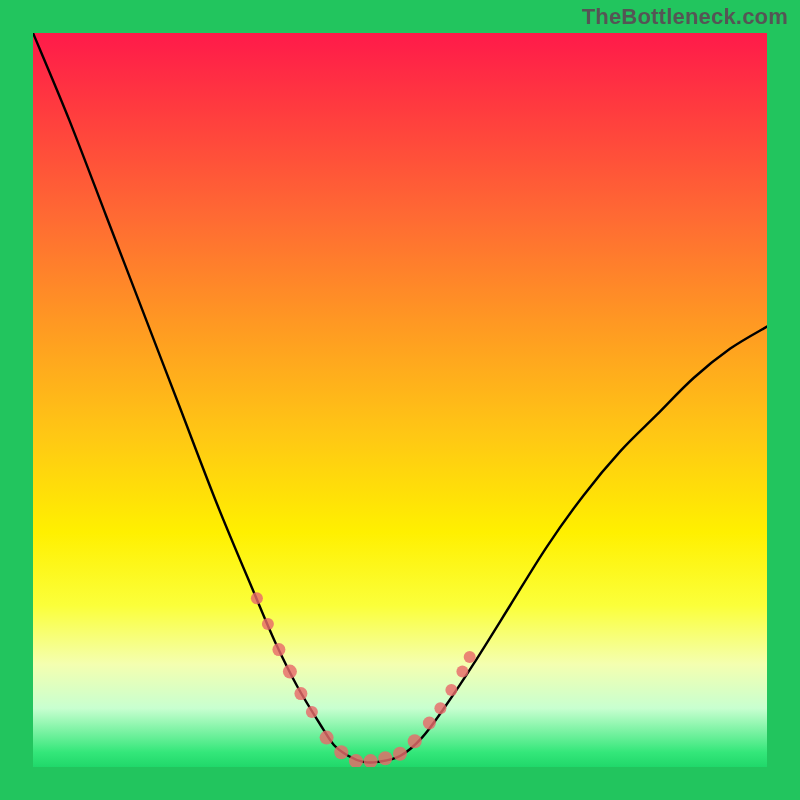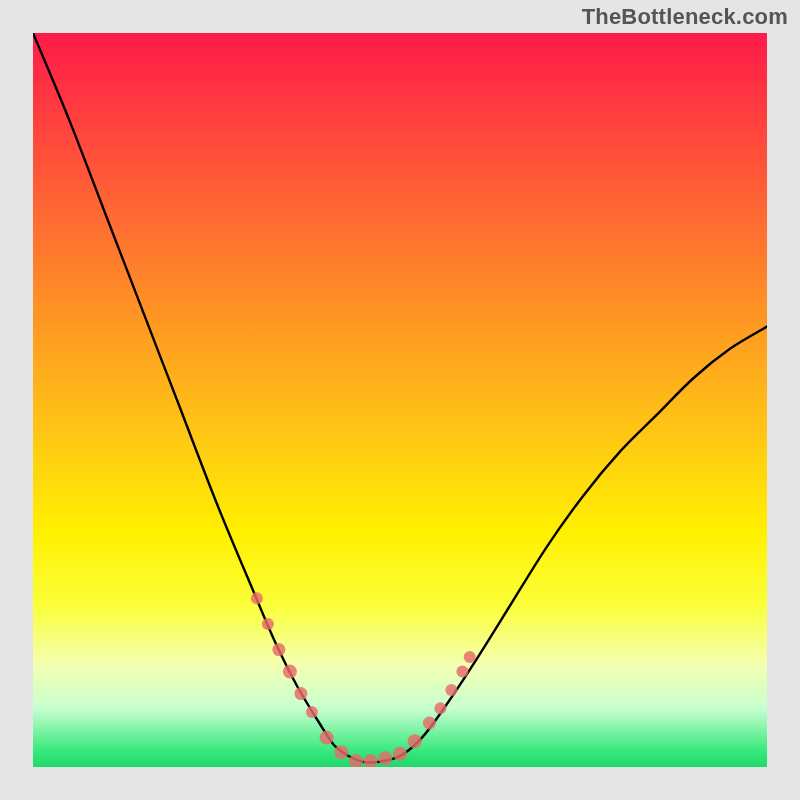--- a/index.html
+++ b/index.html
@@ -1,21 +1,21 @@
 <!DOCTYPE html>
 <html><head>
 <meta charset="utf-8">
 <style>
   * { margin: 0; padding: 0; box-sizing: border-box; }
   html, body { width: 800px; height: 800px; overflow: hidden; background: #000; }
   .frame {
     position: relative;
     width: 800px;
     height: 800px;
-    background: #e5e5e5;
+    background: #22c55e;
     padding-left: 24px;
   }
   .watermark {
     position: absolute;
     top: 4px;
     right: 12px;
     font-family: Arial, Helvetica, sans-serif;
     font-size: 22px;
     font-weight: 600;
     color: #555;

